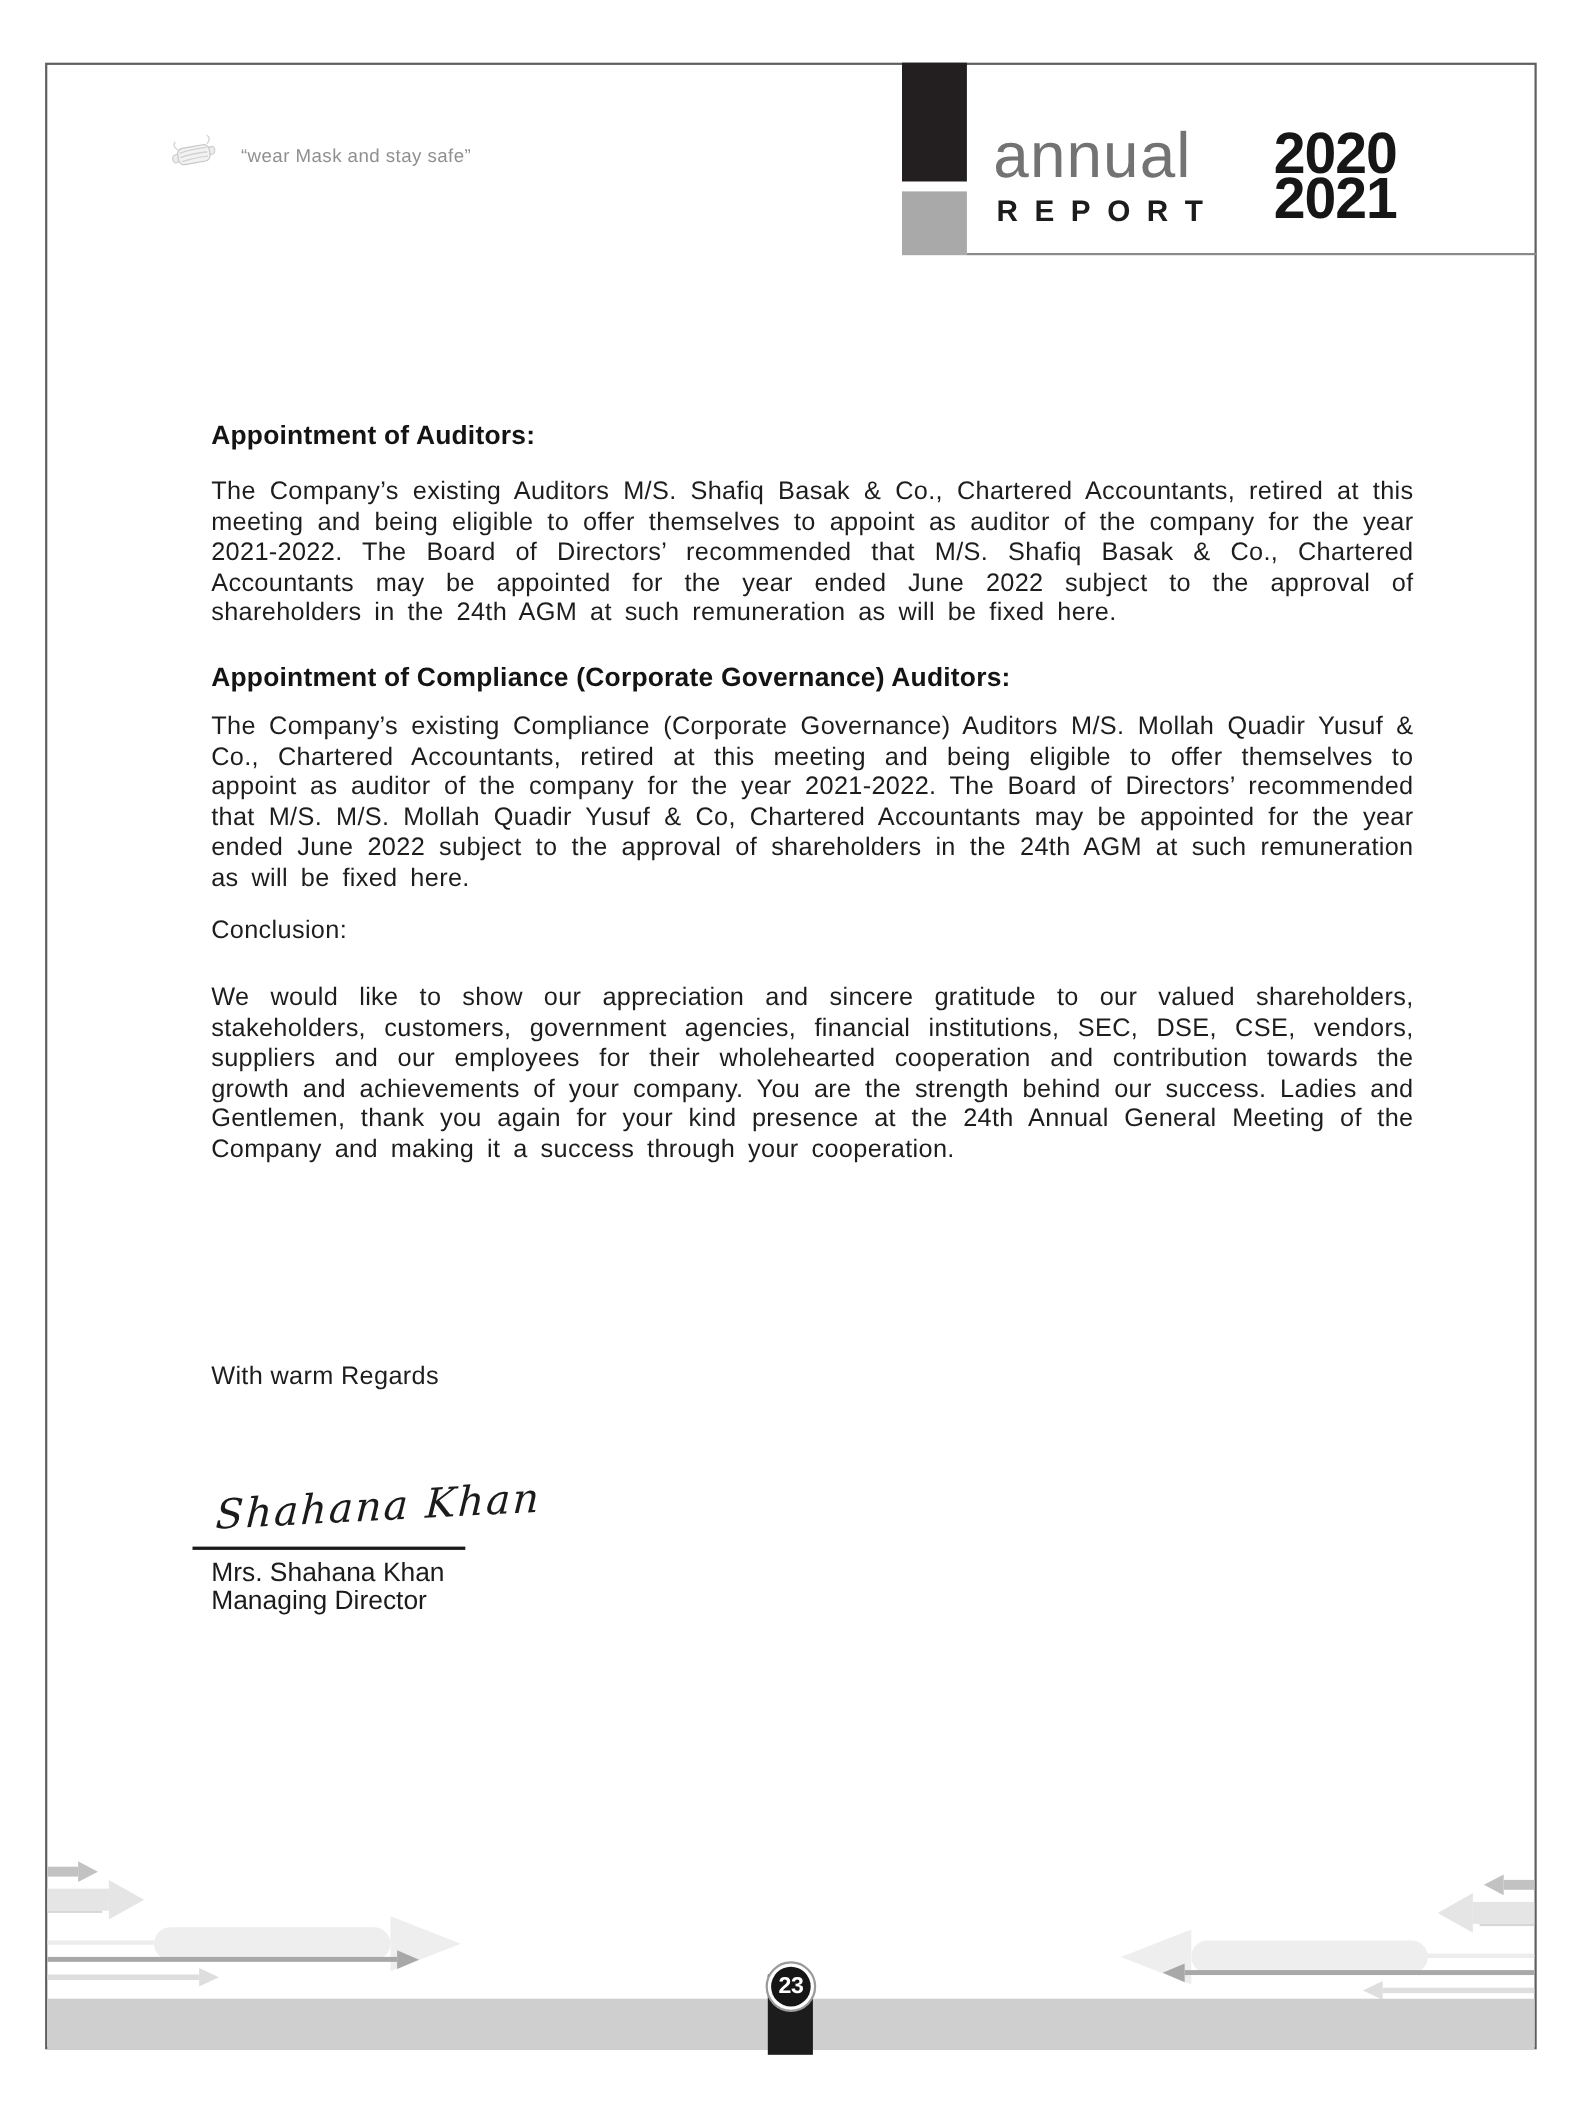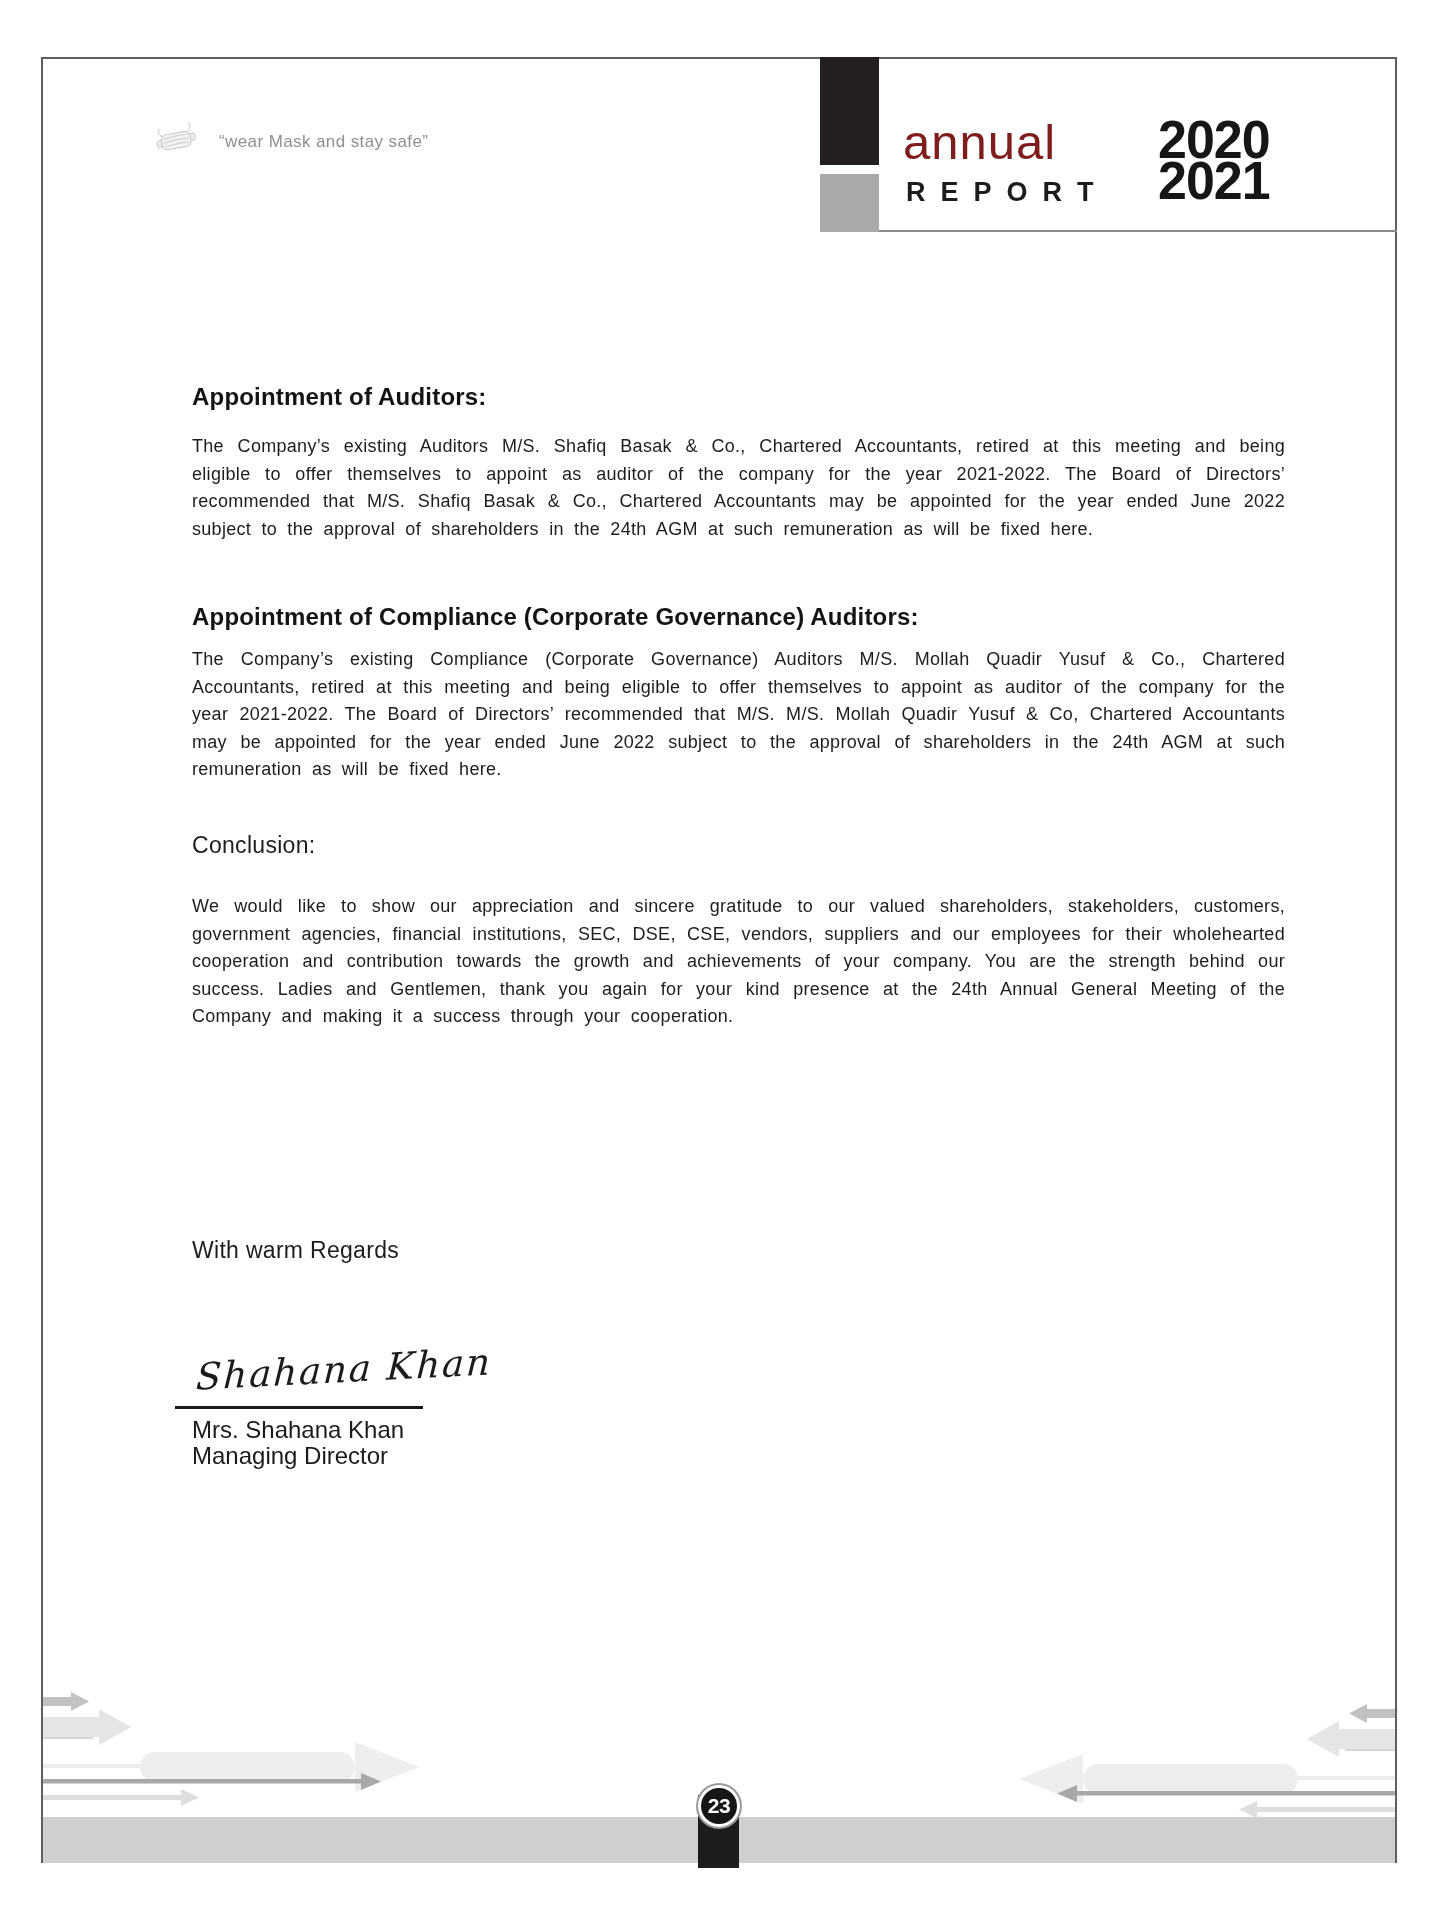--- a/index.html
+++ b/index.html
@@ -21,28 +21,28 @@
 
   
   .mask-note{position:absolute;left:156px;top:122px;display:flex;align-items:center;gap:21px;}
   .mask-note svg{display:block;}
   .mask-note-text{font-size:17px;color:var(--mask-note-gray);letter-spacing:.4px;}
 
   
   .mh-black{position:absolute;left:820px;top:57px;width:59px;height:108px;background:#231f20;}
   .mh-gray{position:absolute;left:820px;top:174px;width:59px;height:58px;background:var(--header-gray-block);}
   .mh-bottomline{position:absolute;left:879px;top:230px;width:518px;height:2px;background:#8a8a8a;}
-  .mh-annual{position:absolute;left:903px;top:111px;font-size:49px;line-height:62px;letter-spacing:1px;color:#7f1d1d;font-weight:400;}
+  .mh-annual{position:absolute;left:903px;top:111px;font-size:58px;line-height:62px;letter-spacing:1px;color:#737373;font-weight:400;}
   .mh-report{position:absolute;left:906px;top:179px;font-size:27px;line-height:27px;font-weight:bold;letter-spacing:15px;color:#1c1c1c;}
   .mh-years{position:absolute;left:1158px;top:119px;font-size:53px;line-height:41px;font-weight:bold;letter-spacing:-1px;color:#161616;transform:scaleX(.98);transform-origin:left top;}
 
   
   .blk{position:absolute;left:192px;width:1093px;color:var(--body-text);}
   .h-bold{font-size:24px;line-height:26px;font-weight:bold;color:#141414;letter-spacing:.2px;}
-  .para{font-size:18px;line-height:27.5px;text-align:justify;letter-spacing:.3px;word-spacing:5px;overflow:hidden;}
+  .para{font-size:23px;line-height:27.5px;text-align:justify;letter-spacing:.3px;word-spacing:5px;overflow:hidden;}
   .plain{font-size:23px;line-height:27.5px;letter-spacing:.3px;}
   .t-h1{top:384px;}
   .t-p1{top:433px;height:140px;}
   .t-h2{top:604px;}
   .t-p2{top:646px;height:168px;}
   .t-conc{top:832px;}
   .t-p3{top:893px;height:168px;}
   .t-c0{top:1174px;}
   .t-c1{top:1237px;}
   .t-c2{top:1299px;}

